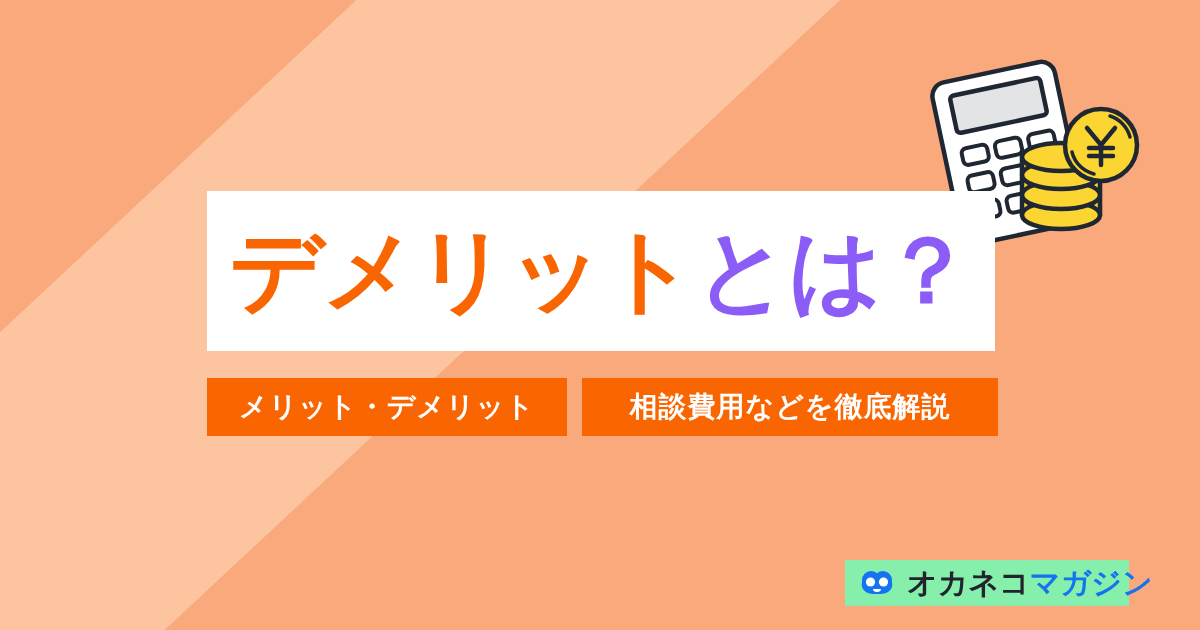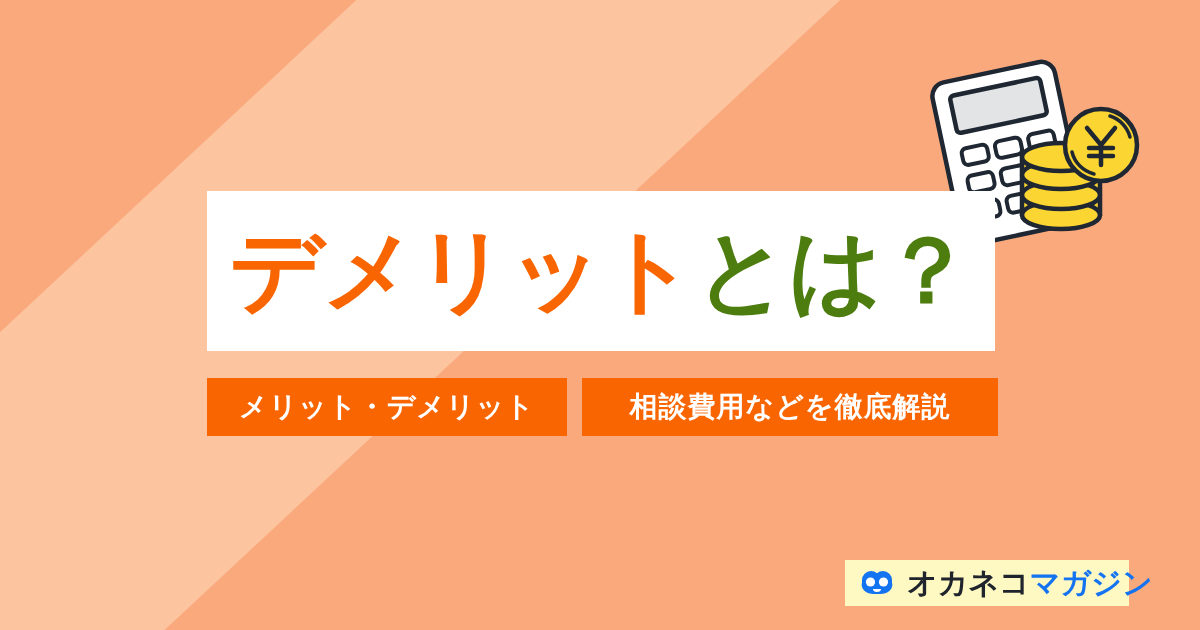--- a/index.html
+++ b/index.html
@@ -50,21 +50,21 @@
   }
   #title-text {
     font-family: "DejaVu Sans", "Liberation Sans", sans-serif;
     font-size: 92px;
     font-weight: bold;
     line-height: 1;
     letter-spacing: -1px;
     white-space: nowrap;
   }
   #title-text .kw { color: #F96500; }
-  #title-text .tail { color: #4d7c0f; }
+  #title-text .tail { color: #8b5cf6; }
 
   
   .badge {
     position: absolute;
     top: 378px;
     height: 58px;
     background: #F96500;
     color: #FFFFFF;
     display: flex;
     align-items: center;
@@ -78,21 +78,21 @@
   #badge-1 { left: 207px;  width: 360px; }
   #badge-2 { left: 582px;  width: 416px; }
 
   
   #logo-box {
     position: absolute;
     left: 845px;
     top: 560px;
     width: 284px;
     height: 46px;
-    background: #fef9c3;
+    background: #86efac;
     display: flex;
     align-items: center;
     padding-left: 14px;
     box-sizing: border-box;
   }
   #logo-icon { flex: 0 0 auto; margin-right: 12px; display: block; }
   #logo-word {
     font-family: "DejaVu Sans", "Liberation Sans", sans-serif;
     font-size: 30px;
     font-weight: bold;

